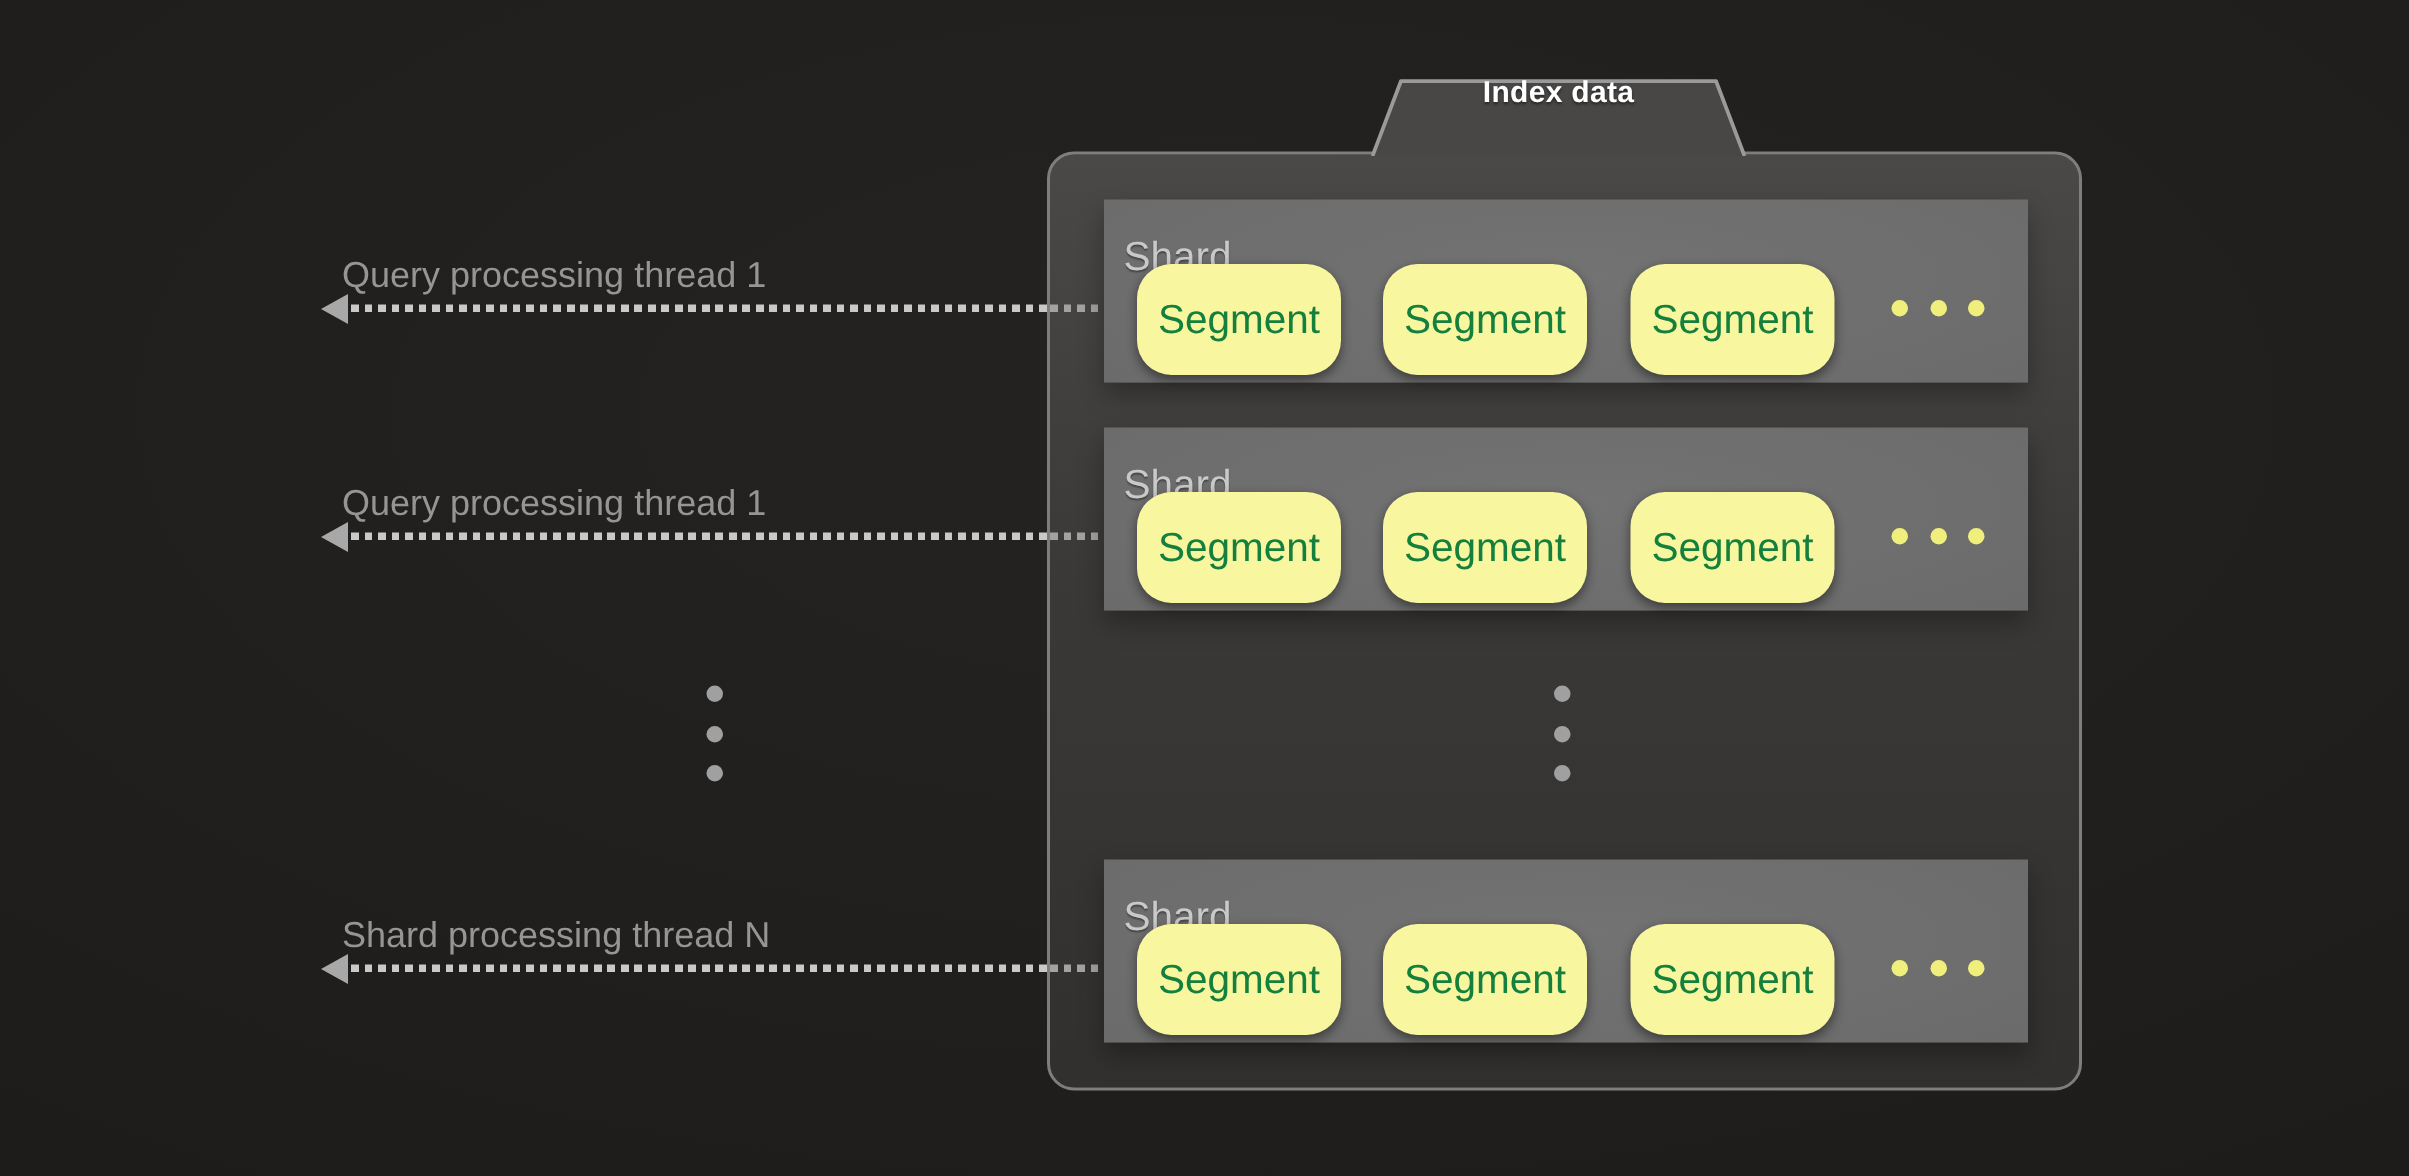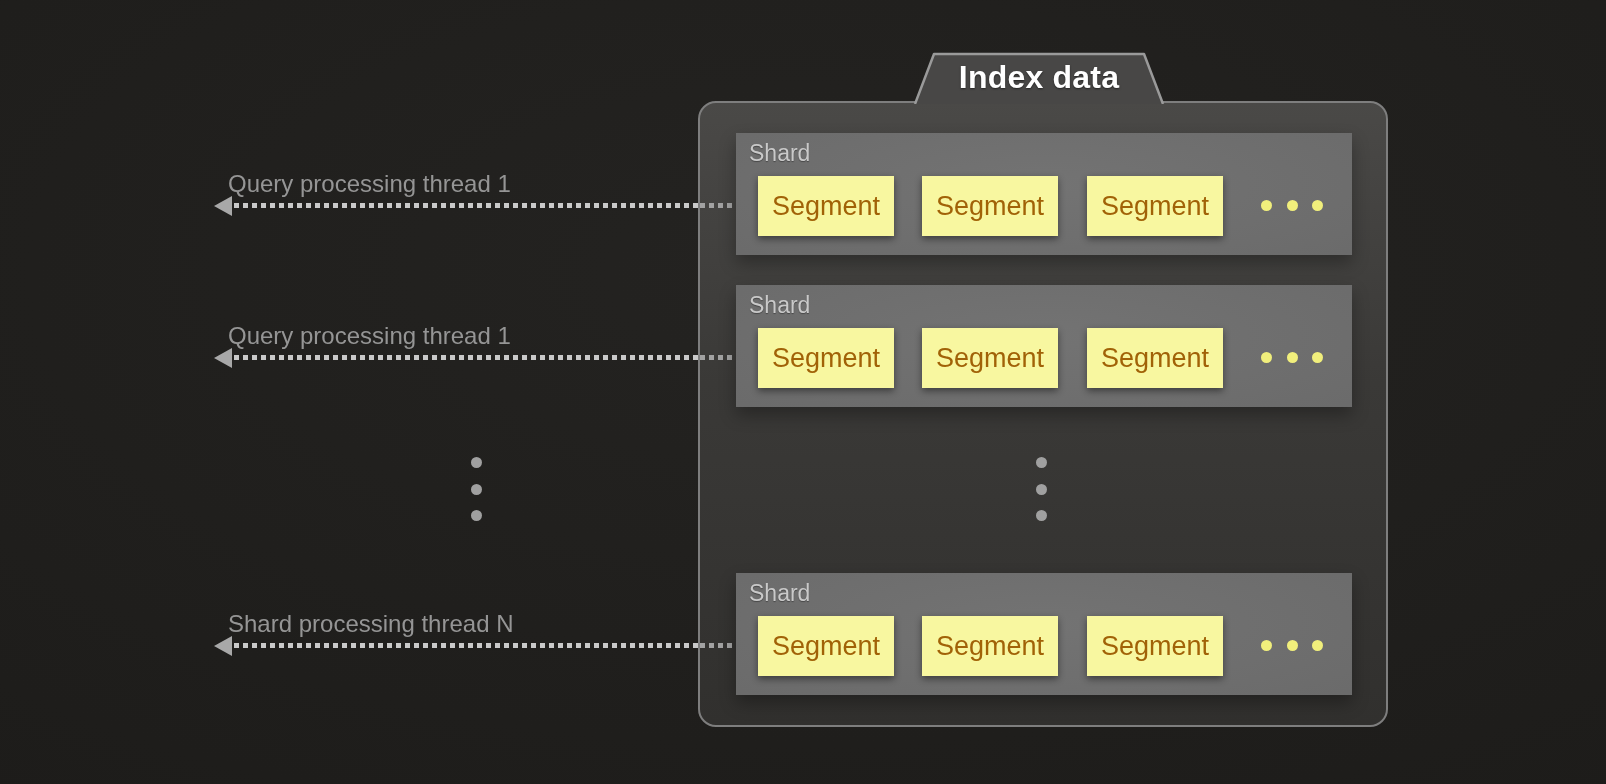--- a/index.html
+++ b/index.html
@@ -19,48 +19,49 @@
   .container-box {
     position: absolute;
     left: 698px; top: 101px; width: 690px; height: 626px;
     border: 2px solid #7e7e7e;
     border-radius: 18px;
     background: linear-gradient(180deg, #4a4947 0%, #3a3937 45%, #31302e 100%);
   }
   .tab-svg { position: absolute; left: 913px; top: 51px; width: 252px; height: 53px; }
   .tab-label {
     position: absolute;
-    left: 913px; top: 53px; width: 252px; height: 48px;
+    left: 913px; top: 38px; width: 252px; height: 48px;
     display: flex; align-items: center; justify-content: center;
-    color: #ffffff; font-size: 32px; font-weight: 700; letter-spacing: 0.2px;
+    color: #ffffff; font-size: 20px; font-weight: 700; letter-spacing: 0.2px;
     text-shadow: 0 1px 2px rgba(0,0,0,0.5);
   }
 
   
   .shard {
     position: absolute;
     left: 736px; width: 616px; height: 122px;
     background: radial-gradient(140% 180% at 50% 42%, #737373 0%, #676767 70%, #606060 100%);
     box-shadow: 0 8px 16px rgba(0,0,0,0.30);
   }
   .shard.r0 { top: 133px; }
   .shard.r1 { top: 285px; }
   .shard.r2 { top: 573px; }
   .shard-label {
-    position: absolute; left: 13px; top: 7px;
-    font-size: 23px; color: #c9c9c9;
+    position: absolute; left: 13px; top: 23px;
+    font-size: 27px; color: #c9c9c9;
     text-shadow: 0 1px 1px rgba(0,0,0,0.35);
   }
   .segment {
-    position: absolute; top: 43px; width: 136px; height: 60px;
+    position: absolute; top: 43px; width: 136px; height: 74px;
     background: #f8f7a0;
-    color: #a16207; font-size: 27px;
+    color: #15803d; font-size: 27px;
     display: flex; align-items: center; justify-content: center;
     box-shadow: 0 3px 7px rgba(0,0,0,0.45);
     white-space: nowrap;
+    border-radius: 23px;
   }
   .segment.c0 { left: 22px; }
   .segment.c1 { left: 186px; }
   .segment.c2 { left: 351px; }
 
   
   .dotline {
     position: absolute; height: 5px;
     background: repeating-linear-gradient(90deg, #c9c9c9 0 5px, transparent 5px 9px);
   }

